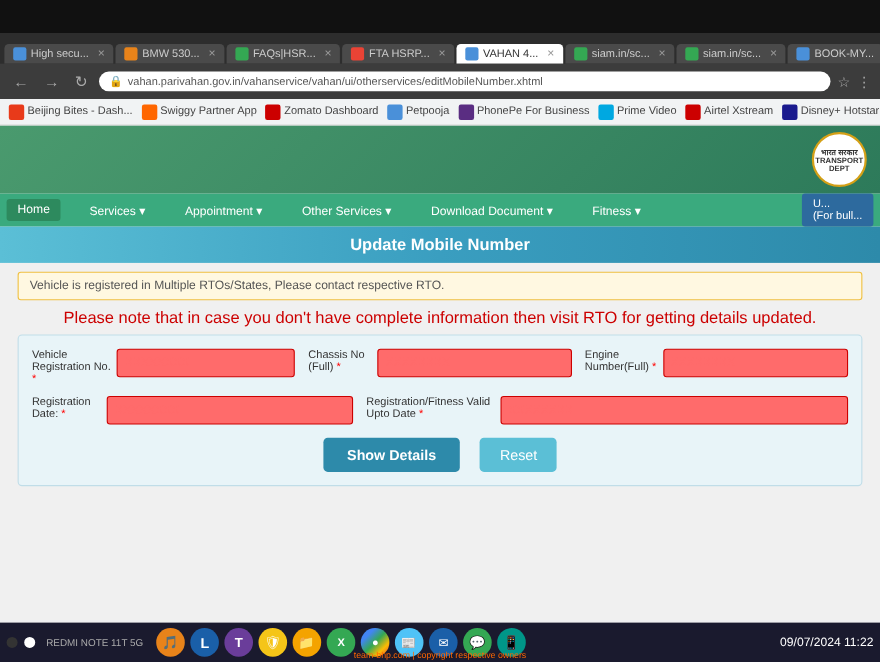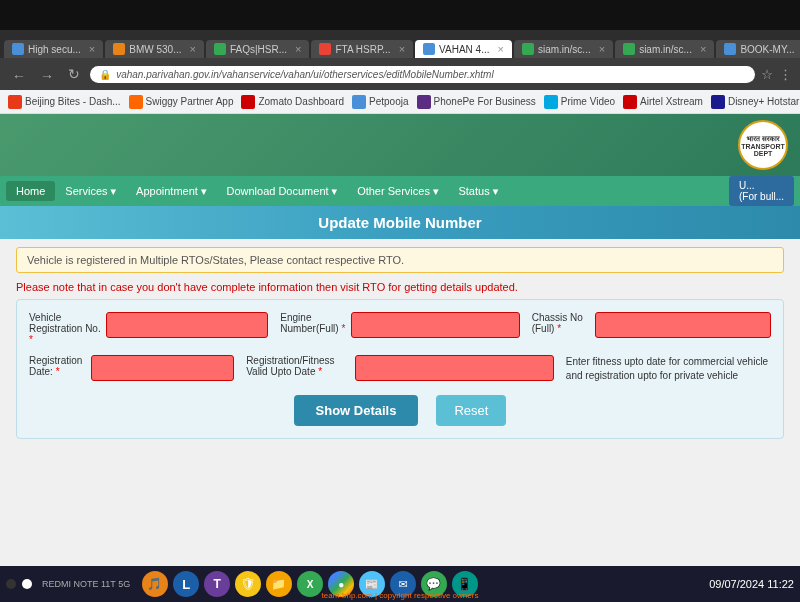--- a/index.html
+++ b/index.html
@@ -23,54 +23,54 @@
     .tab-favicon.green { background: #34a853; }
     .tab-favicon.red { background: #ea4335; }
     .tab-text { overflow: hidden; text-overflow: ellipsis; font-size: 10px; }
     .tab-close { margin-left: 4px; color: #999; font-size: 11px; flex-shrink: 0; }
 
     
     .address-bar { display: flex; align-items: center; background: #3c3c3c; padding: 4px 8px; gap: 6px; height: 32px; }
     .nav-btn { color: #aaa; font-size: 14px; cursor: pointer; padding: 2px 4px; }
     .address-input { flex: 1; background: #fff; border: none; border-radius: 12px; padding: 3px 10px; font-size: 11px; color: #333; display: flex; align-items: center; gap: 4px; }
     .address-lock { color: #4CAF50; font-size: 10px; }
-    .address-text { font-size: 10px; color: #555; font-style: italic; }
+    .address-text { font-size: 10px; color: #555; }
     .address-icons { display: flex; gap: 6px; color: #aaa; font-size: 13px; }
 
     
     .bookmarks-bar { display: flex; align-items: center; background: #f1f3f4; padding: 2px 8px; gap: 8px; height: 24px; border-bottom: 1px solid #ddd; overflow: hidden; }
     .bookmark-item { font-size: 10px; color: #444; cursor: pointer; white-space: nowrap; display: flex; align-items: center; gap: 3px; }
     .bookmark-item .bk-icon { width: 14px; height: 14px; border-radius: 2px; flex-shrink: 0; }
 
     
     .page-content { flex: 1; overflow: hidden; background: #f0f0f0; }
 
     
     .site-header { background: linear-gradient(135deg, #4a9a6e 0%, #2d7a5a 100%); padding: 6px 12px; display: flex; align-items: center; gap: 10px; }
     .site-logo { display: flex; align-items: center; gap: 8px; }
     .logo-circle { width: 40px; height: 40px; background: #fff; border-radius: 50%; display: flex; align-items: center; justify-content: center; font-size: 8px; font-weight: bold; color: #2d7a5a; text-align: center; }
     .services-text { color: #fff; font-size: 18px; font-weight: bold; letter-spacing: 1px; }
     .satyameva { color: #e8d5a0; font-size: 9px; font-style: italic; margin-top: 2px; }
     .header-right { margin-left: auto; display: flex; align-items: center; gap: 8px; }
     .header-emblem { width: 50px; height: 50px; background: #fff; border-radius: 50%; display: flex; align-items: center; justify-content: center; font-size: 8px; color: #333; text-align: center; font-weight: bold; border: 2px solid #d4a017; }
 
     
-    .nav-bar { background: #3aaa7e; display: flex; align-items: center; padding: 0 6px; gap: 0; height: 30px; }
+    .nav-bar { background: #3aaa7e; display: flex; align-items: center; padding: 0 6px; gap: 16px; height: 30px; }
     .nav-item { color: #fff; padding: 4px 10px; font-size: 11px; cursor: pointer; border-radius: 3px; white-space: nowrap; display: flex; align-items: center; gap: 3px; }
     .nav-item.home { background: #2d8a5e; }
     .nav-right { margin-left: auto; background: #2d6a9e; padding: 4px 10px; font-size: 10px; color: #fff; border-radius: 3px; }
 
     
     .page-title-bar { background: linear-gradient(90deg, #5bbfd6 0%, #3a9ec0 50%, #2d8aaa 100%); text-align: center; padding: 8px; color: #fff; font-size: 15px; font-weight: bold; }
 
     
     .alert-box { background: #fff8e1; border: 1px solid #f0c040; margin: 8px 16px; padding: 6px 10px; font-size: 11px; color: #555; border-radius: 3px; }
 
     
-    .warning-text { text-align: left; color: #cc0000; font-size: 11px; margin: 6px 16px; }
+    .warning-text { text-align: center; color: #cc0000; font-size: 15px; margin: 6px 16px; }
 
     
     .form-area { background: #e8f4f8; margin: 6px 16px; padding: 12px; border: 1px solid #c0dde8; border-radius: 4px; }
     .form-row { display: flex; gap: 12px; margin-bottom: 10px; }
     .form-group { flex: 1; display: flex; flex-direction: row; gap: 3px; }
     .form-group.wide { flex: 1.5; }
     .form-label { font-size: 10px; color: #333; }
     .form-label .required { color: red; }
     .form-input { border: 1px solid #aaa; border-radius: 3px; padding: 4px 6px; font-size: 11px; background: #fff; width: 100%; height: 26px; }
     .form-input.redacted { background: #ff6b6b; color: #ff6b6b; border-color: #cc0000; }
@@ -222,27 +222,27 @@
       <div class="nav-item home">
         <span>Home</span>
       </div>
       <div class="nav-item">
         <span>Services ▾</span>
       </div>
       <div class="nav-item">
         <span>Appointment ▾</span>
       </div>
       <div class="nav-item">
+        <span>Other Services ▾</span>
+      </div>
+      <div class="nav-item">
         <span>Download Document ▾</span>
       </div>
       <div class="nav-item">
-        <span>Other Services ▾</span>
-      </div>
-      <div class="nav-item">
-        <span>Status ▾</span>
+        <span>Fitness ▾</span>
       </div>
       <div class="nav-right">U...<br>(For bull...</div>
     </div>
 
     <div class="page-title-bar">
       <span>Update Mobile Number</span>
     </div>
 
     <div class="alert-box">
       <span>Vehicle is registered in Multiple RTOs/States, Please contact respective RTO.</span>
@@ -256,49 +256,44 @@
 
       <div class="form-row">
         <div class="form-group">
           <label class="form-label">
             Vehicle Registration No. <span class="required">*</span>
           </label>
           <input type="text" class="form-input redacted" value="XXXXXXXX" style="">
         </div>
         <div class="form-group">
           <label class="form-label">
+            Chassis No (Full) <span class="required">*</span>
+          </label>
+          <input type="text" class="form-input redacted" value="XXXXXXXX" style="">
+        </div>
+        <div class="form-group">
+          <label class="form-label">
             Engine Number(Full) <span class="required">*</span>
-          </label>
-          <input type="text" class="form-input redacted" value="XXXXXXXX" style="">
-        </div>
-        <div class="form-group">
-          <label class="form-label">
-            Chassis No (Full) <span class="required">*</span>
           </label>
           <input type="text" class="form-input redacted" value="XXXXXXXX" style="">
         </div>
       </div>
 
       <div class="form-row">
         <div class="form-group">
           <label class="form-label">
             Registration Date: <span class="required">*</span>
           </label>
           <input type="text" class="form-input redacted" value="XXXXXXXX" style="">
         </div>
         <div class="form-group wide">
           <label class="form-label">
             Registration/Fitness Valid Upto Date <span class="required">*</span>
           </label>
           <input type="text" class="form-input redacted" value="XXXXXXXX" style="">
-        </div>
-        <div class="form-group">
-          <p class="info-text">
-            Enter fitness upto date for commercial vehicle and registration upto for private vehicle
-          </p>
         </div>
       </div>
 
       <div class="btn-row">
         <button class="btn-show">Show Details</button>
         <button class="btn-reset">Reset</button>
       </div>
     </div>
   </div>
 

